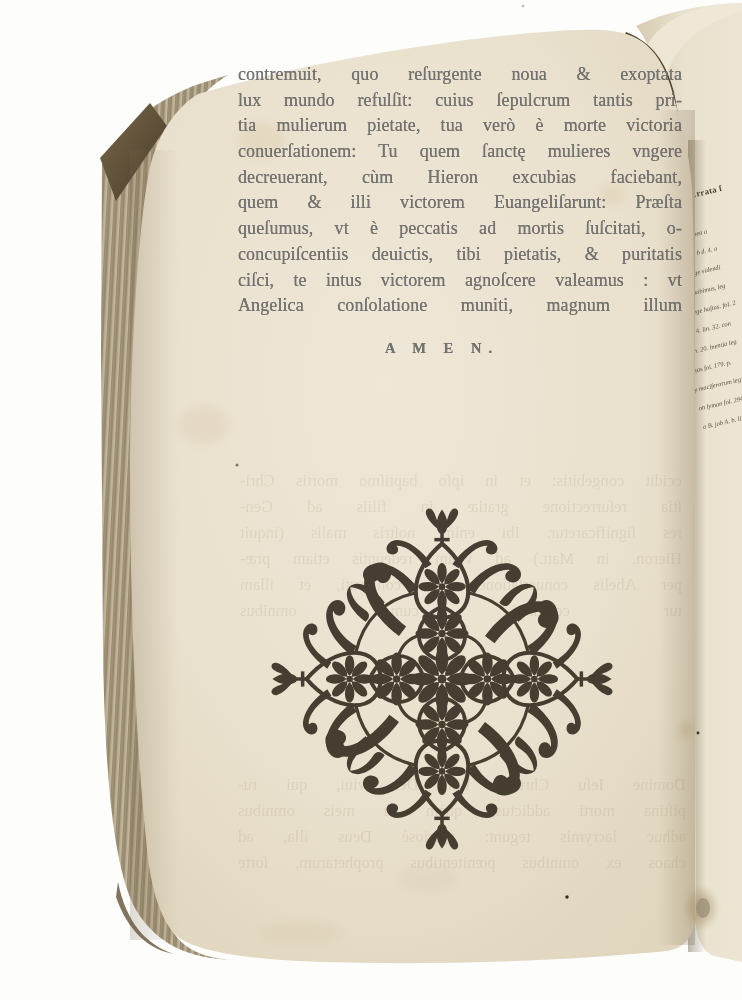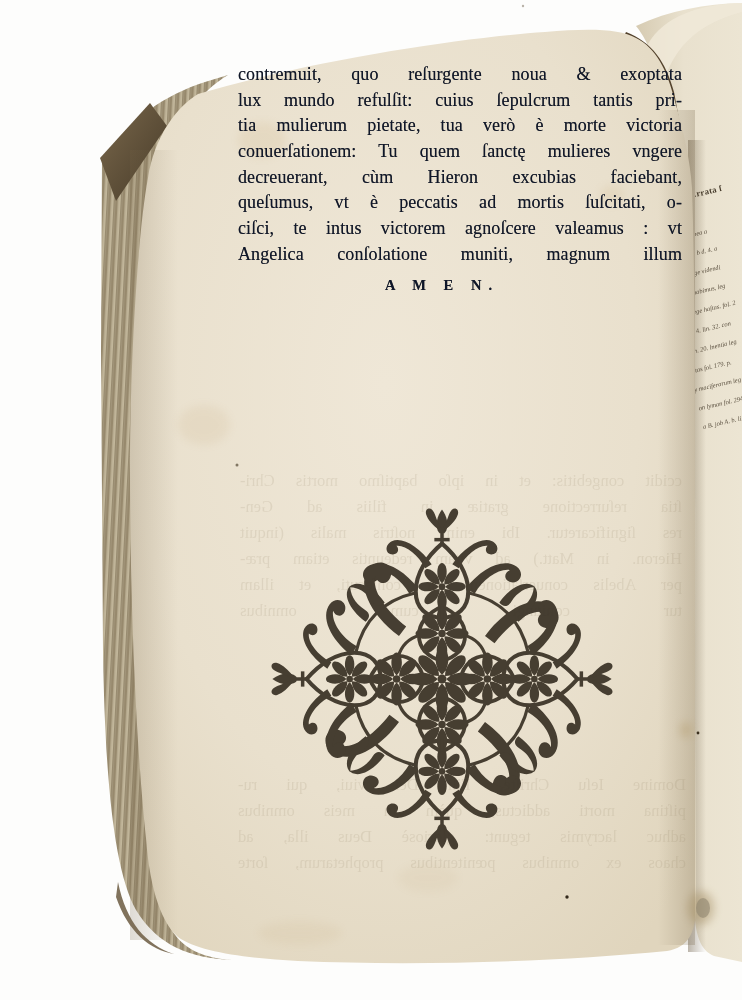--- a/index.html
+++ b/index.html
@@ -3,27 +3,27 @@
 <meta charset="utf-8">
 <style>
   html,body{margin:0;padding:0;background:#fdfdfc;}
   body{width:742px;height:1000px;overflow:hidden;position:relative;}
   .scene{position:absolute;left:0;top:0;width:742px;height:1000px;}
   .bg{position:absolute;left:0;top:0;z-index:0;}
 
   
   .textblock{
     position:absolute;left:238px;top:62px;width:444px;z-index:4;
-    color:#0f172a;
+    color:#737373;
     font-family:"Liberation Serif","DejaVu Serif",serif;
     font-size:18px;line-height:25.7px;
     text-shadow:0 0 .5px rgba(46,42,34,.65);
   }
   .tline{text-align:justify;text-align-last:justify;height:25.7px;overflow:visible;letter-spacing:.1px;}
-  .amen{margin-top:5px;text-align:center;padding-right:36px;font-size:14.5px;font-weight:bold;letter-spacing:7px;}
+  .amen{margin-top:17px;text-align:center;padding-right:36px;font-size:14.5px;font-weight:bold;letter-spacing:7px;}
 
   
   .ghost{
     position:absolute;z-index:1;color:#8a7a5c;opacity:.14;
     transform:scaleX(-1);filter:blur(.7px);
     font-family:"Liberation Serif","DejaVu Serif",serif;
     font-size:16.5px;line-height:26px;
   }
   .ghost .gl{text-align:justify;text-align-last:justify;height:26px;}
   .ghost-a{left:240px;top:468px;width:442px;}
@@ -181,21 +181,23 @@
       <circle r="6.4" fill="none" stroke="#3a3226" stroke-width="1.4"></circle>
     </g>
   </svg>
 
   <div class="textblock">
     <div class="tline">contremuit, quo reſurgente noua &amp; exoptata</div>
     <div class="tline">lux mundo refulſit: cuius ſepulcrum tantis pri-</div>
     <div class="tline">tia mulierum pietate, tua verò è morte victoria</div>
     <div class="tline">conuerſationem: Tu quem ſanctę mulieres vngere</div>
     <div class="tline">decreuerant, cùm Hieron excubias faciebant,</div>
+    <div class="tline">quem &amp; illi victorem Euangeliſarunt: Præſta</div>
     <div class="tline">queſumus, vt è peccatis ad mortis ſuſcitati, o-</div>
+    <div class="tline">concupiſcentiis deuictis, tibi pietatis, &amp; puritatis</div>
     <div class="tline">ciſci, te intus victorem agnoſcere valeamus : vt</div>
     <div class="tline">Angelica conſolatione muniti, magnum illum</div>
     <div class="amen">A M E N.</div>
   </div>
 
   <div class="errata-clip">
     <div class="errata-rot">
       <div class="errata-head">Errata ſ</div>
       <div class="errata-line">Pl. 44 p. 4. linea a</div>
       <div class="errata-line">lin. 16 17. p b d. 4. a</div>

